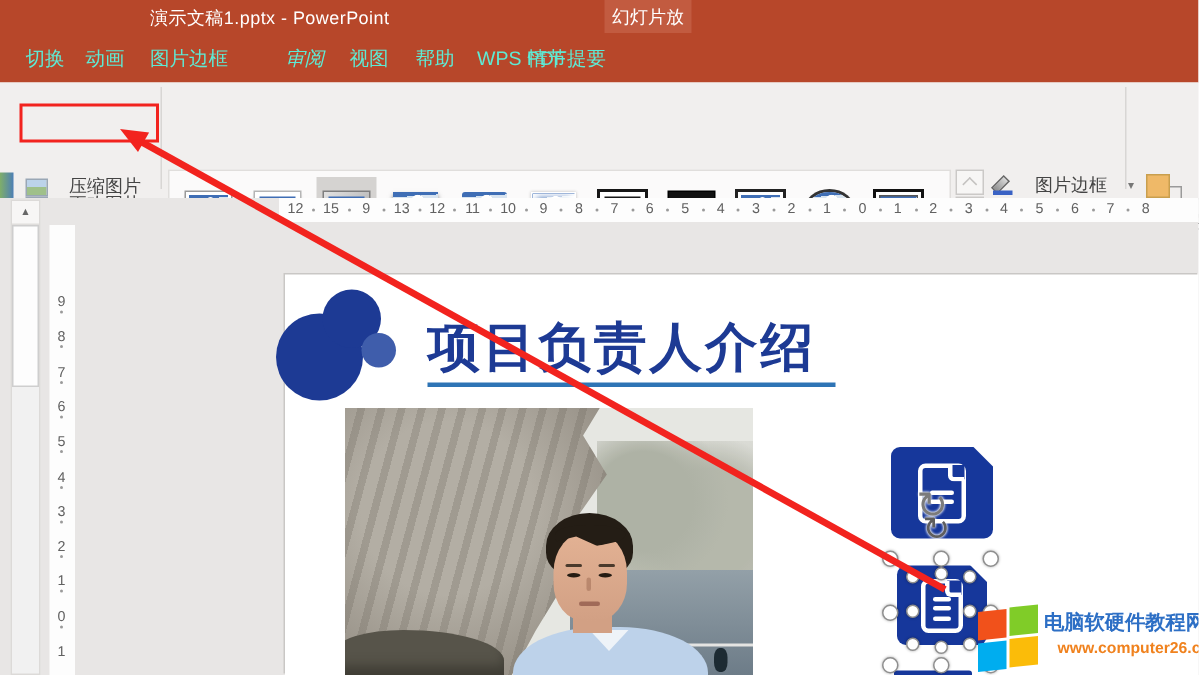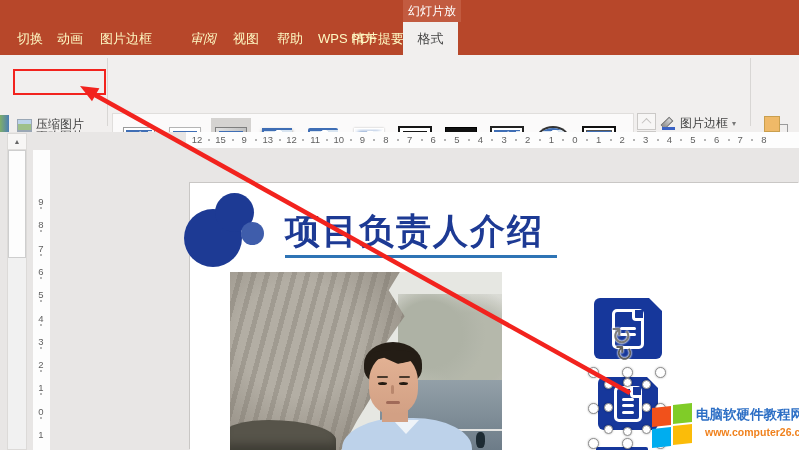--- a/index.html
+++ b/index.html
@@ -6,28 +6,28 @@
   #app{position:relative;width:799px;height:450px;overflow:hidden;
        font-family:"Liberation Sans","DejaVu Sans",sans-serif;
        -webkit-font-smoothing:antialiased;}
   
   .titlebar{position:absolute;left:0;top:0;width:799px;height:22px;background:#b7472a;}
   .doc-title{position:absolute;left:100px;top:4px;color:#fff;font-size:12px;letter-spacing:.3px;}
   .ctx-tool{position:absolute;left:403px;top:0;width:58px;height:22px;background:#c25b40;
             color:#fff;font-size:12px;text-align:center;line-height:23px;}
   
   .menubar{position:absolute;left:0;top:22px;width:799px;height:33px;background:#b7472a;}
-  .mtab{position:absolute;top:0;height:33px;line-height:33px;color:#fef9c3;font-size:13px;cursor:default;white-space:nowrap;}
+  .mtab{position:absolute;top:0;height:33px;line-height:33px;color:#5eead4;font-size:13px;cursor:default;white-space:nowrap;}
   .tab-active{position:absolute;left:403px;top:0;width:55px;height:33px;background:#f1efee;
               color:#444;font-size:13px;text-align:center;line-height:33px;}
   .tellme{position:absolute;left:468px;top:0;height:33px;display:flex;align-items:center;gap:7px;color:#fff;font-size:12.5px;}
   
   .ribbon{position:absolute;left:0;top:55px;width:799px;height:77px;background:#f1efee;border-bottom:1px solid #d2d0ce;}
   .vsep{position:absolute;top:3px;width:1px;height:68px;background:#d8d6d4;}
-  .rbtn{position:absolute;display:flex;align-items:center;gap:4px;font-size:12px;color:#444;white-space:nowrap;}
+  .rbtn{position:absolute;display:flex;align-items:center;gap:14px;font-size:12px;color:#444;white-space:nowrap;}
   .mini-pic{position:relative;width:13px;height:10px;border:1px solid #9aa7b5;
     background:linear-gradient(180deg,#bcd3ea 0 45%,#9fc08a 45% 100%);}
   .mini-ov{position:absolute;right:-5px;bottom:-5px;font-size:9px;color:#2f6fbe;text-shadow:0 0 2px #fff;}
   .dd{font-size:8px;color:#777;}
   .red-box{position:absolute;left:13px;top:69px;width:89px;height:22px;border:2px solid #f2231e;z-index:11;}
   .partial-art{position:absolute;left:0;top:60px;width:9px;height:20px;
     background:linear-gradient(90deg,#7fae6a,#4d7fb5);}
   .partial-lbl{position:absolute;left:0;top:82px;font-size:12px;color:#444;}
   
   .gallery{position:absolute;left:112px;top:58px;width:522px;height:54px;background:#fbfafa;
@@ -141,35 +141,35 @@
   .wm-url{position:absolute;left:55px;top:24px;font-size:10.5px;font-weight:bold;color:#f0821e;white-space:nowrap;}
   
   #red-overlay{position:absolute;left:0;top:0;z-index:10;pointer-events:none;}
 </style>
 </head>
 <body>
 
 <div id="app">
 
   <div class="titlebar">
+    <span class="doc-title">演示文稿1.pptx - PowerPoint</span>
     <div class="ctx-tool">幻灯片放映</div>
   </div>
 
   <div class="menubar">
     <div id="menu-tabs">
         <span class="mtab" style="left: 17px;">切换</span>
         <span class="mtab" style="left: 57px;">动画</span>
         <span class="mtab" style="left: 100px;">图片边框</span>
         <span class="mtab" style="left: 190px; font-style: italic;">审阅</span>
         <span class="mtab" style="left: 233px;">视图</span>
         <span class="mtab" style="left: 277px;">帮助</span>
         <span class="mtab" style="left: 318px;">WPS PDF</span>
         <span class="mtab" style="left: 352px;">情节提要</span>
       </div>
-    <div class="tab-active">格式</div>
   </div>
 
   <div class="ribbon">
     <div class="partial-art"></div>
     <span class="partial-lbl">果</span>
 
     <div class="rbtn" style="left:17px;top:61px;">
       <span class="mini-pic"></span>
       <span>压缩图片</span>
     </div>

